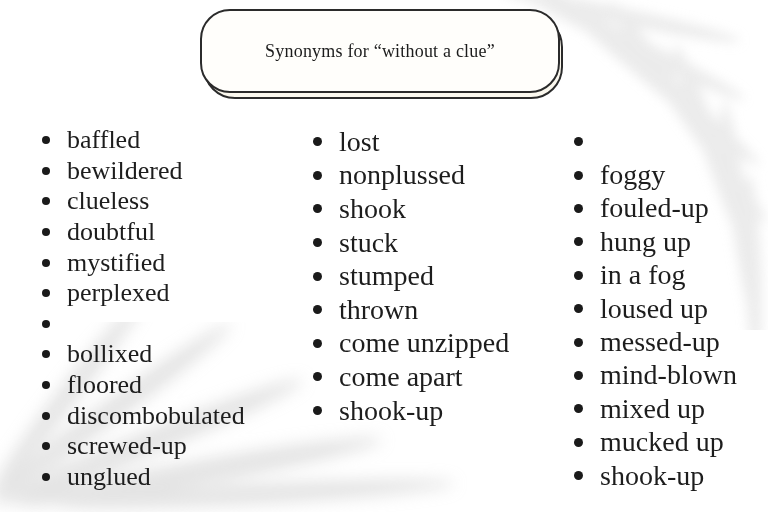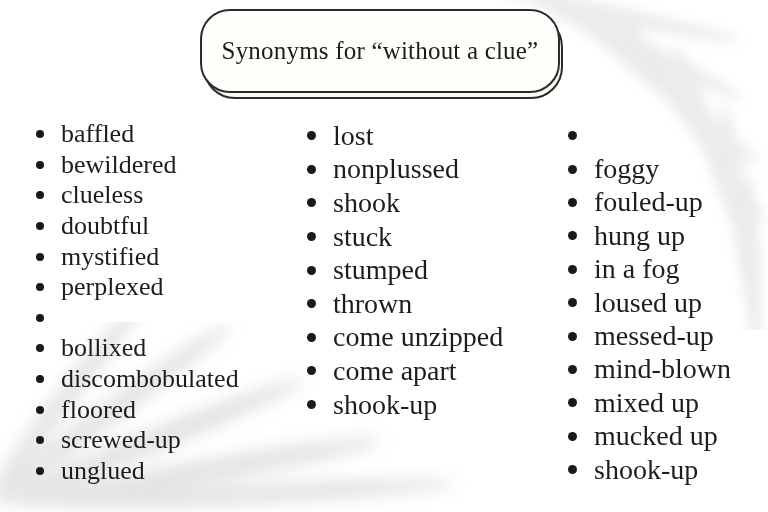--- a/index.html
+++ b/index.html
@@ -48,30 +48,30 @@
     top: 6px;
     width: 100%;
     height: 100%;
     background: #fbf8ee;
     border: 2px solid #2b2b2b;
     border-radius: 32px;
     box-sizing: border-box;
     z-index: 1;
   }
   .title-text {
-    font-size: 25px;
+    font-size: 18px;
     white-space: nowrap;
     color: #1c1c1c;
     letter-spacing: 0.2px;
   }
 
   ul.col {
     position: absolute;
     top: 111px;
-    margin: 8px;
+    margin: 14px;
     padding: 0;
     list-style: none;
   }
   ul.col li {
     display: flex;
     align-items: center;
   }
   .bullet {
     flex: 0 0 auto;
     background: #1a1a1a;
@@ -156,25 +156,25 @@
     </li>
     <li>
       <span class="bullet"></span>
     </li>
     <li>
       <span class="bullet"></span>
       <span>bollixed</span>
     </li>
     <li>
       <span class="bullet"></span>
+      <span>floored</span>
+    </li>
+    <li>
+      <span class="bullet"></span>
       <span>discombobulated</span>
-    </li>
-    <li>
-      <span class="bullet"></span>
-      <span>floored</span>
     </li>
     <li>
       <span class="bullet"></span>
       <span>screwed-up</span>
     </li>
     <li>
       <span class="bullet"></span>
       <span>unglued</span>
     </li>
   </ul>

